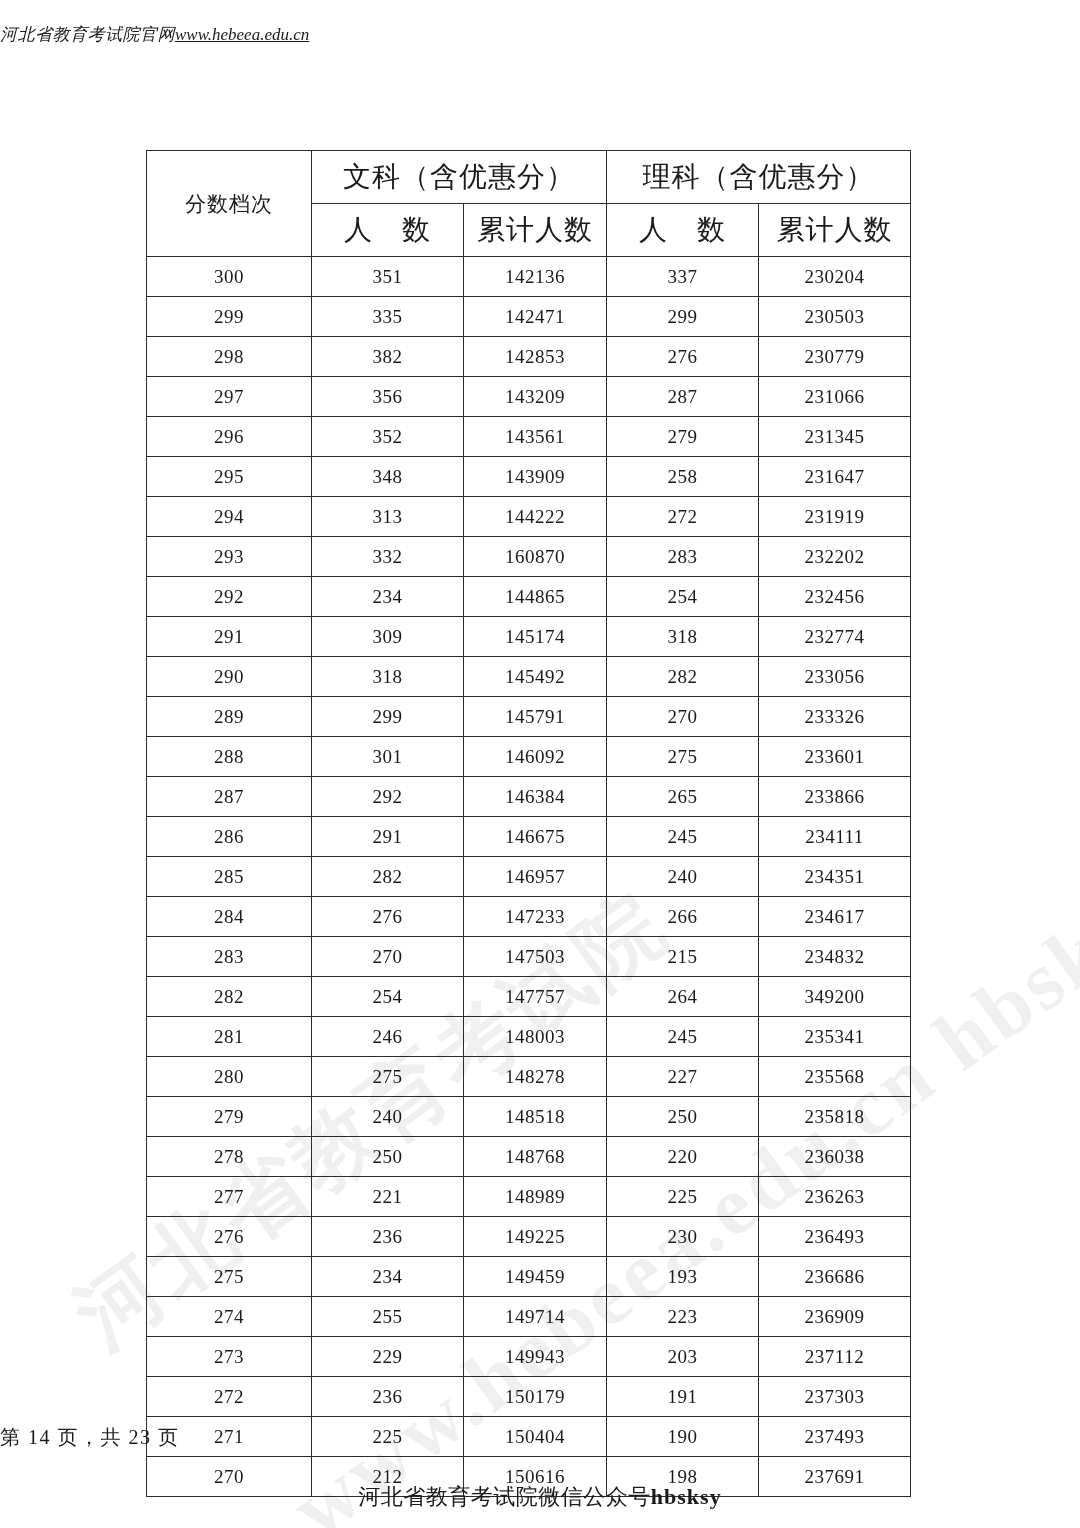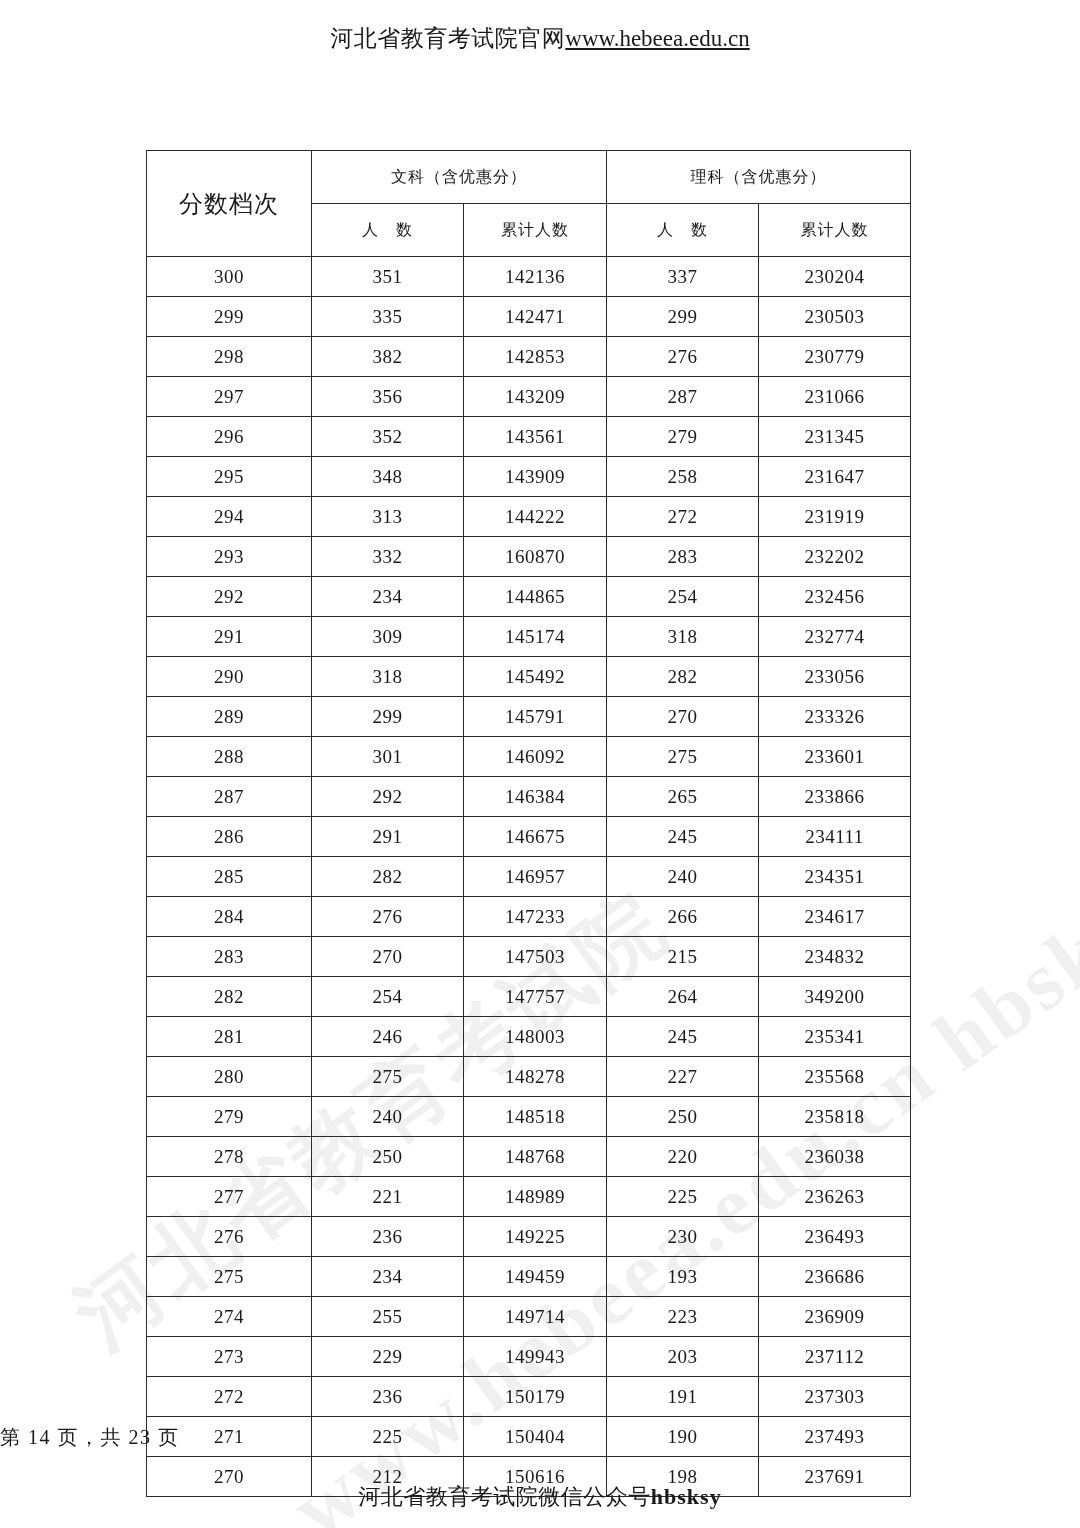--- a/index.html
+++ b/index.html
@@ -53,23 +53,23 @@
     z-index: 2;
     width: 1080px;
     height: 1528px;
   }
 
   #site-url {
     position: absolute;
     top: 23px;
     left: 0;
     width: 1080px;
-    text-align: center;
-    font-size: 23px;
+    font-size: 17px;
     letter-spacing: 0.5px;
+    font-style: italic;
   }
   #site-url .url-part {
     text-decoration: underline;
     letter-spacing: 0px;
   }
 
   #doc-title {
     position: absolute;
     top: 90px;
     left: 0;
@@ -98,29 +98,29 @@
 
   #score-table th,
   #score-table td {
     border: 1px solid #2b2b2b;
     text-align: center;
     vertical-align: middle;
     background: transparent;
     font-weight: normal;
   }
   #score-table thead th {
-    font-size: 16px;
+    font-size: 28px;
     height: 50px;
     letter-spacing: 1px;
   }
   #score-table thead th.span-title {
     letter-spacing: 1px;
   }
   #score-table thead th.rowspan-head {
-    font-size: 24px;
+    font-size: 21px;
     letter-spacing: 1px;
   }
   #score-table tbody td {
     height: 37px;
     font-size: 19px;
     letter-spacing: 0.5px;
   }
 
   
   #page-indicator {

